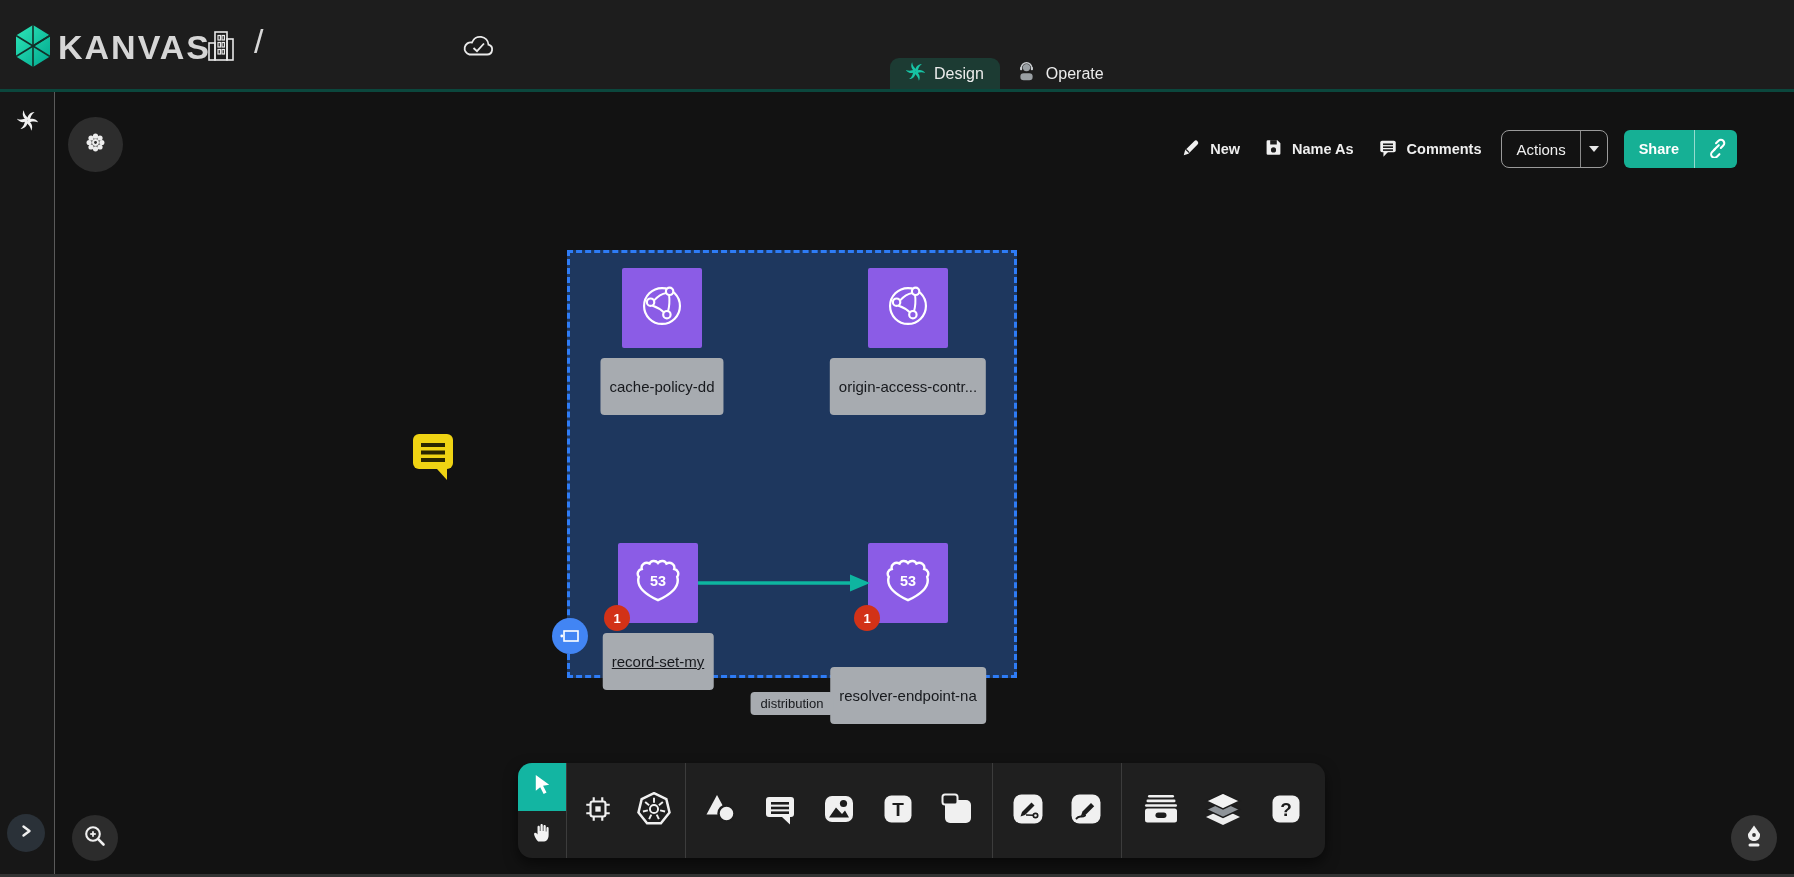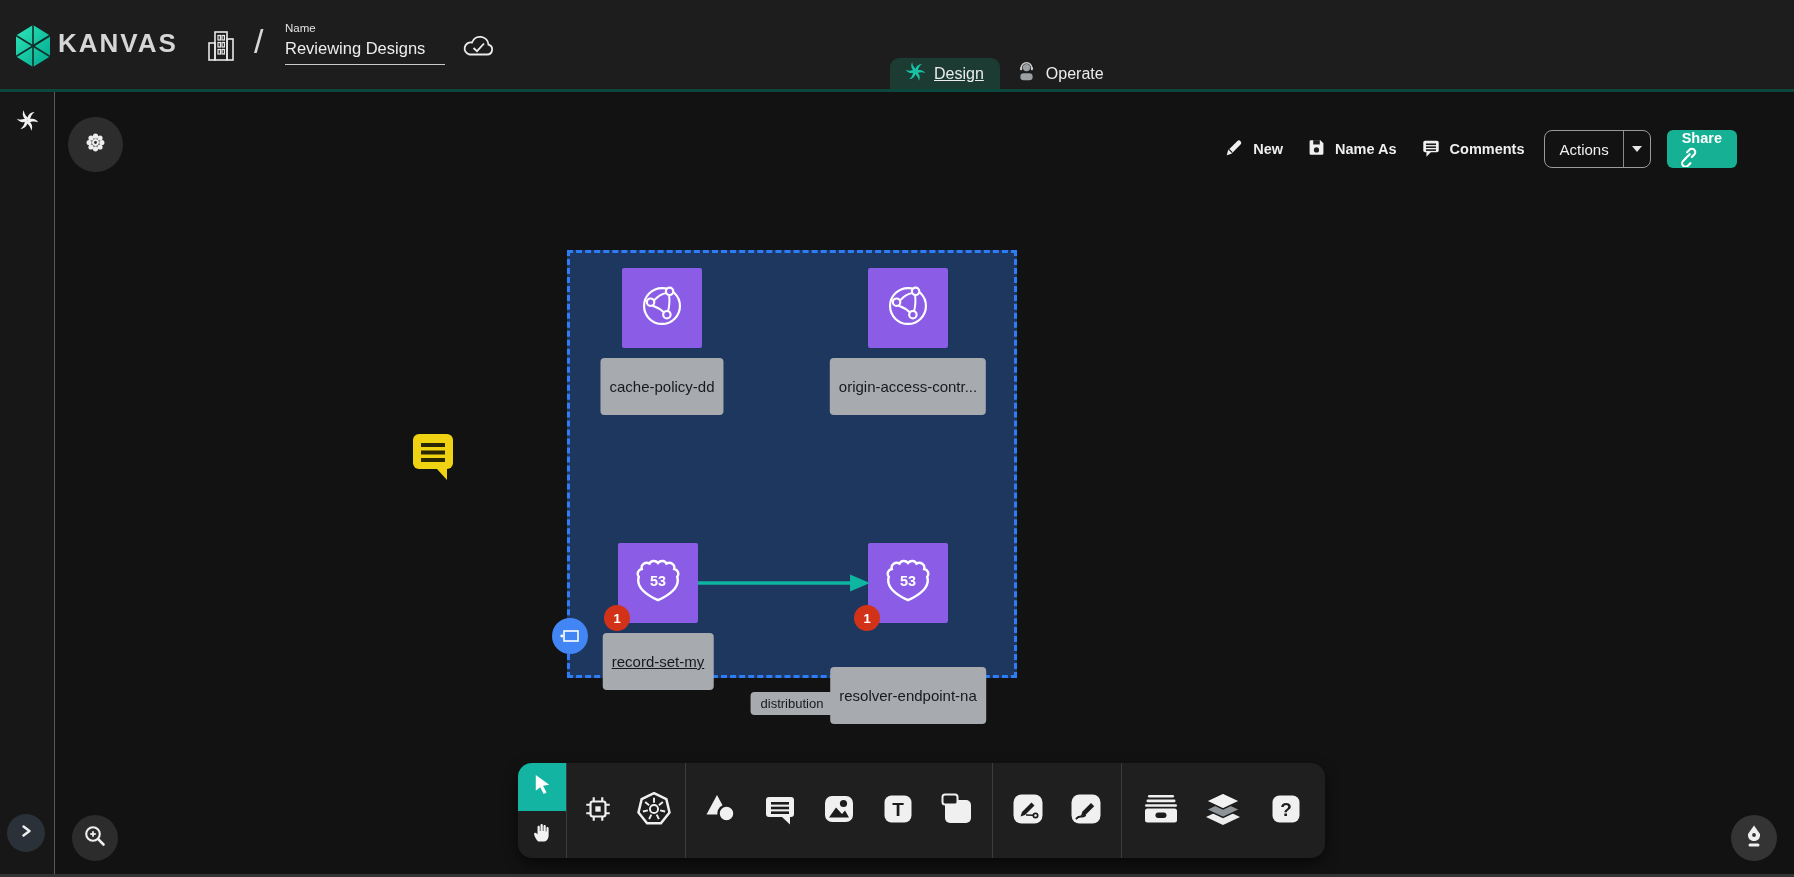--- a/index.html
+++ b/index.html
@@ -4,35 +4,35 @@
 <style>
   * { margin:0; padding:0; box-sizing:border-box; }
   html,body { width:1794px; height:877px; overflow:hidden; background:#0d0d0d;
     font-family:"Liberation Sans", sans-serif; }
   .stage { position:relative; width:1794px; height:877px; background:var(--canvas-bg,#121212); overflow:hidden; }
 
   
   .header { position:absolute; left:0; top:0; width:1794px; height:92px; background:#1d1d1d;
     border-bottom:3px solid #0b473d; z-index:40; }
   .logo-gem { position:absolute; left:13px; top:24px; }
-  .logo-text { position:absolute; left:58px; top:28px; font-size:26px; font-weight:bold;
+  .logo-text { position:absolute; left:58px; top:28px; font-size:34px; font-weight:bold;
     letter-spacing:2px; color:#d6d6d6; }
   .org-icon { position:absolute; left:206px; top:28px; }
   .crumb-slash { position:absolute; left:254px; top:22px; font-size:34px; font-weight:200; color:#d8d8d8; }
   .name-block { position:absolute; left:285px; top:22px; }
   .name-label { font-size:11.5px; color:#e3e3e3; margin-bottom:3px; }
   .name-input { width:160px; background:transparent; border:none; outline:none;
     border-bottom:1px solid #c9c9c9; color:#ededed; font-size:16.5px; padding:2px 0 6px 0;
     font-family:"Liberation Sans", sans-serif; }
   .sync-icon { position:absolute; left:460px; top:32px; }
 
   .tabs { position:absolute; left:890px; bottom:0; display:flex; align-items:flex-end; height:32px; }
   .tab { display:flex; align-items:center; gap:9px; height:31px; padding:0 16px; font-size:16px;
     color:#ececec; cursor:pointer; }
-  .tab.active { background:var(--tab-teal-bg,#1c3b33); border-radius:9px 9px 0 0;text-decoration:underline; }
+  .tab.active { background:var(--tab-teal-bg,#1c3b33); border-radius:9px 9px 0 0; }
 
   .hdr-right { position:absolute; right:0; top:0; height:92px; width:220px; }
 
   
   .sidebar { position:absolute; left:0; top:92px; width:55px; height:785px; background:#171717;
     border-right:1px solid #5a5a5a; z-index:30; }
   .sidebar-app-icon { position:absolute; left:17px; top:18px; }
   .expand-btn { position:absolute; left:7px; top:722px; width:38px; height:38px; border-radius:50%;
     background:#2a3138; display:flex; align-items:center; justify-content:center; cursor:pointer; }
 
@@ -48,21 +48,21 @@
   .action-bar { position:absolute; top:38px; right:57px; height:38px; display:flex; align-items:center; gap:24px;justify-content:space-between; }
   .abtn { display:flex; align-items:center; gap:9px; color:#efefef; font-size:14.5px; font-weight:bold; cursor:pointer; }
   .actions-btn { display:flex; align-items:stretch; height:38px; border:1px solid #9a9a9a; border-radius:8px;
     color:#f0f0f0; font-size:15px; cursor:pointer; margin-left:-4px; }
   .actions-btn .lbl { display:flex; align-items:center; padding:0 14px; }
   .actions-btn .split { width:1px; background:#8a8a8a; }
   .actions-btn .caret-cell { width:26px; display:flex; align-items:center; justify-content:center; }
   .caret-down-icon { width:0; height:0; border-left:5.5px solid transparent; border-right:5.5px solid transparent;
     border-top:6px solid #e6e6e6; }
   .share-btn { display:flex; align-items:stretch; height:38px; border-radius:6px; overflow:hidden;
-    background:var(--share-teal,#16b095); color:#fff; font-size:14.5px; font-weight:bold; cursor:pointer; margin-left:-8px;flex-direction:column; }
+    background:var(--share-teal,#16b095); color:#fff; font-size:14.5px; font-weight:bold; cursor:pointer; margin-left:-8px; }
   .share-btn .lbl { display:flex; align-items:center; padding:0 15px; }
   .share-btn .split { width:1px; background:rgba(255,255,255,0.55); }
   .share-btn .link-cell { width:42px; display:flex; align-items:center; justify-content:center; }
 
   
   .comment-marker { position:absolute; left:411px; top:339px; cursor:pointer; }
 
   
   .selection { position:absolute; left:567px; top:158px; width:450px; height:428px;
     background:var(--selection-fill,rgba(42,92,170,0.5)); border:3px dashed var(--selection-blue,#2e7cf6); }
@@ -128,24 +128,20 @@
             <rect x="16" y="6.5" width="2.4" height="4.5"></rect>
           <rect x="12" y="13.5" width="2.4" height="4.5"></rect>
             <rect x="16" y="13.5" width="2.4" height="4.5"></rect>
           <rect x="12" y="20.5" width="2.4" height="4.5"></rect>
             <rect x="16" y="20.5" width="2.4" height="4.5"></rect>
         </g>
       </svg>
     </span>
     <span class="crumb-slash">/</span>
 
-    <div class="name-block">
-      <div class="name-label">Name</div>
-      <input class="name-input" type="text" value="Reviewing Designs" style="">
-    </div>
 
     <span class="sync-icon">
       <svg width="36" height="28" viewBox="0 0 36 26" fill="none" stroke="#ececec" stroke-width="1.8">
         <path d="M9.5,21.5 h17.5 a5,5 0 0 0 1.5,-9.8 A8.5,8.5 0 0 0 12,9.5 A6,6 0 0 0 9.5,21.5 Z"></path>
         <polyline points="13.5,15 17,18.2 24,10.5"></polyline>
       </svg>
     </span>
 
     <div class="tabs">
       <div class="tab active">

